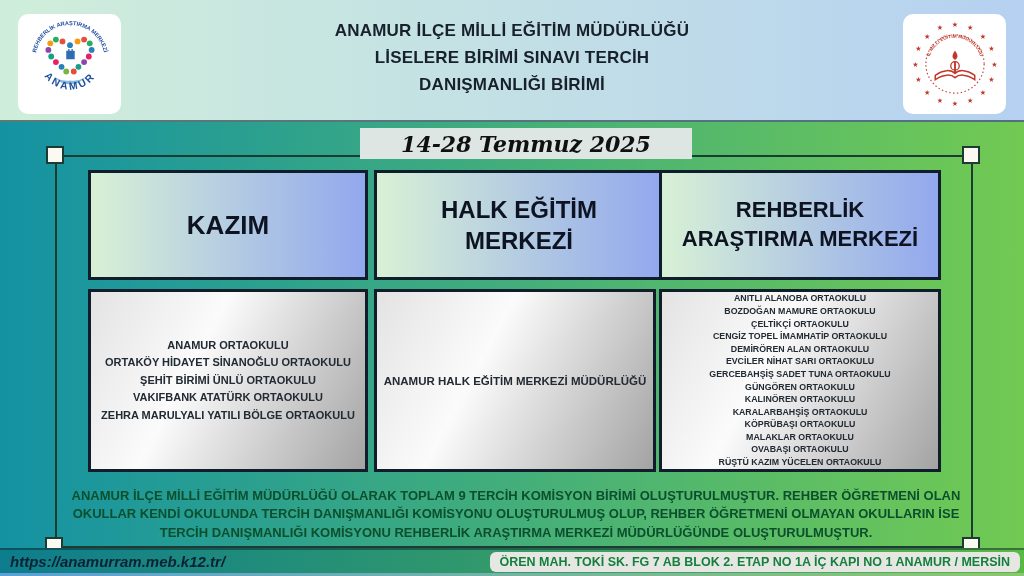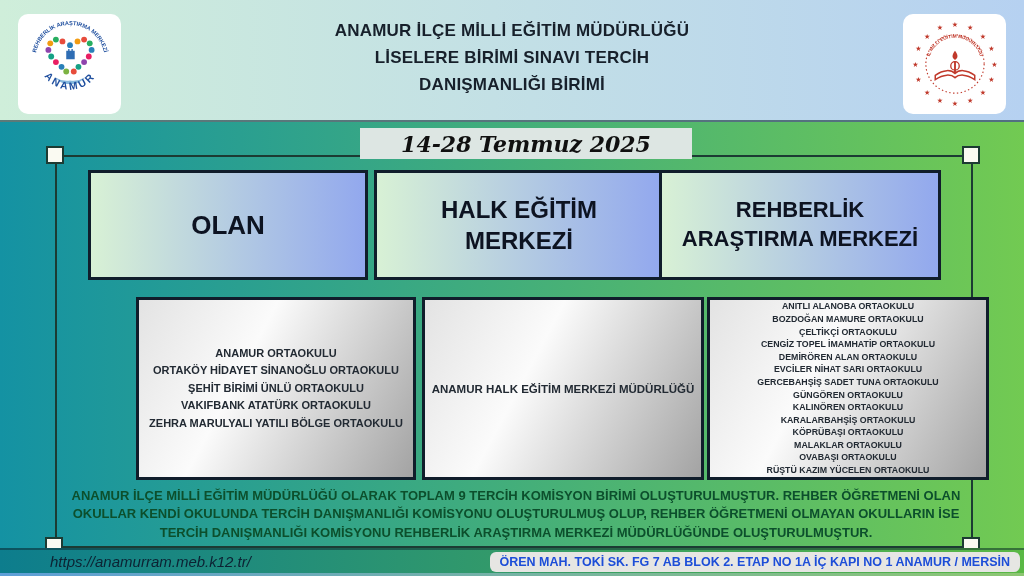--- a/index.html
+++ b/index.html
@@ -62,25 +62,25 @@
     font-weight:bold; color:#0d1321;
   }
   .hb1 { left:88px;  width:280px; font-size:26px; }
   .hb2 { left:374px; width:290px; font-size:24px; line-height:1.3; }
   .hb3 { left:659px; width:282px; font-size:22px; line-height:1.3; }
   .hb2 .hdr-text { max-width:180px; }
   .hb3 .hdr-text { max-width:262px; }
 
   
   .list-box {
-    position:absolute; top:297px; height:183px; z-index:3;
+    position:absolute; top:289px; height:183px; z-index:3;
     border:3px solid #101d2b;
     background:linear-gradient(118deg, #e3e3e3 0%, #fbfbfb 38%, #a3a3a3 100%);
     display:flex; flex-direction:column; align-items:center; justify-content:center;
-    text-align:center; font-weight:bold; color:#222a33;margin-left:48px;
+    text-align:center; font-weight:bold; color:#222a33;
   }
   .lb1 { left:88px;  width:280px; font-size:11px;  line-height:1.6;  }
   .lb2 { left:374px; width:282px; font-size:11.5px; }
   .lb3 { left:659px; width:282px; font-size:8.8px; line-height:1.43; }
 
   
   .footer-note {
     position:absolute; top:487px; left:62px; width:908px; z-index:3;
     text-align:center; font-weight:bold; font-size:13px; line-height:1.42;
     color:var(--note-text,#0c4f2c);
@@ -91,27 +91,26 @@
     position:absolute; left:0; right:0; bottom:3px; height:25px; z-index:6;
     background:linear-gradient(90deg, #0d7d8d, #5ab845);
     border-top:2px solid rgba(10,30,40,.45);
     display:flex; align-items:center; justify-content:space-between;
   }
   .bottom-edge {
     position:absolute; left:0; right:0; bottom:0; height:3px; z-index:6;
     background:linear-gradient(90deg, #5e9fd8, #8cc671);
   }
   .url-text {
-    font-style:italic; font-weight:normal; font-size:15px; color:#0c2233; padding-left:10px;
+    font-style:italic; font-weight:bold; font-size:15px; color:#0c2233; padding-left:10px;
     white-space:nowrap;
-    margin-left:40px;
   }
   .address-badge {
     background:#e6e6e3; border-radius:6px; font-weight:bold; font-size:12.5px;
-    color:#1d4ed8; padding:3px 10px; margin-right:4px; white-space:nowrap;
+    color:#15803d; padding:3px 10px; margin-right:4px; white-space:nowrap;
   }
 </style>
 </head>
 <body>
 
 <div class="poster">
 
   <div class="header-band">
     <div class="logo-box logo-left">
       <svg viewBox="0 0 100 100">
@@ -194,21 +193,21 @@
   <div class="frame-line fl-top"></div>
   <div class="frame-line fl-bottom"></div>
   <div class="frame-line fl-left"></div>
   <div class="frame-line fl-right"></div>
   <div class="frame-handle fh-tl"></div>
   <div class="frame-handle fh-tr"></div>
   <div class="frame-handle fh-bl"></div>
   <div class="frame-handle fh-br"></div>
 
   <div class="hdr-box hb1">
-    <span class="hdr-text">OLAN</span>
+    <span class="hdr-text">KAZIM</span>
   </div>
   <div class="hdr-box hb2">
     <span class="hdr-text">HALK EĞİTİM MERKEZİ</span>
   </div>
   <div class="hdr-box hb3">
     <span class="hdr-text">REHBERLİK ARAŞTIRMA MERKEZİ</span>
   </div>
 
   <div class="list-box lb1">
       <div class="list-item">ANAMUR ORTAOKULU</div>

